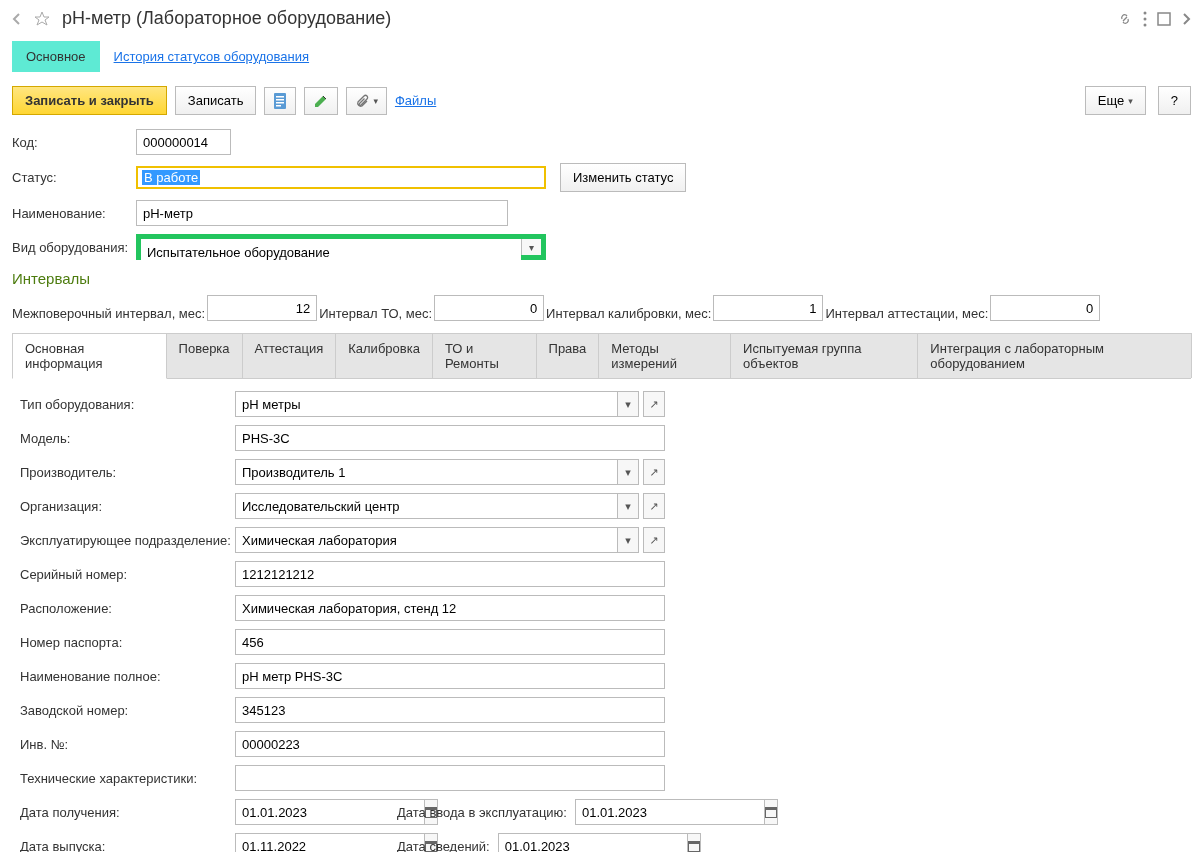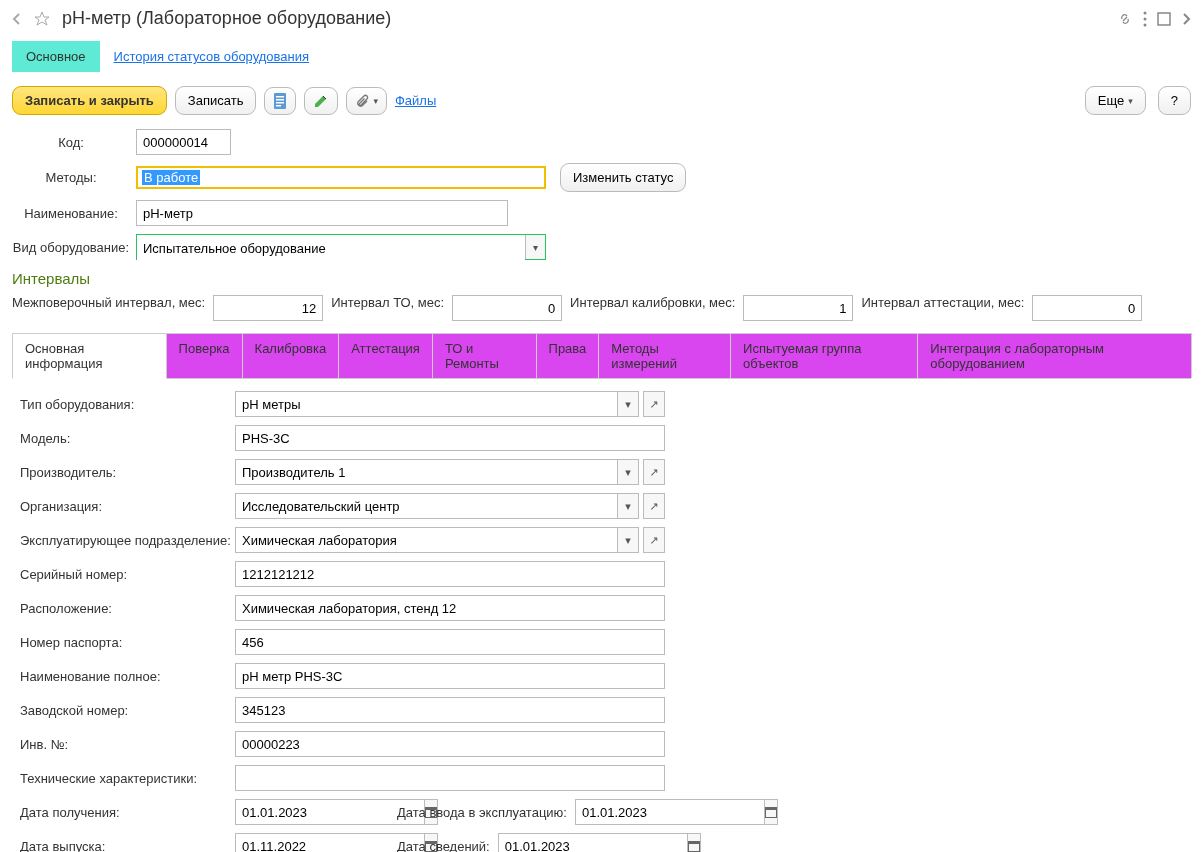--- a/index.html
+++ b/index.html
@@ -60,21 +60,21 @@
   align-items: center;
   gap: 8px;
   margin-bottom: 14px;
 }
 .btn {
   border: 1px solid #bbb;
   background: linear-gradient(#fff, #f0f0f0);
   padding: 6px 12px;
   font-size: 13px;
   cursor: pointer;
-  border-radius: 9px;
+  border-radius: 0;
   display: inline-flex;
   align-items: center;
   gap: 4px;
 }
 .btn-primary {
   background: linear-gradient(#ffe680, #ffd633);
   border-color: #d4a800;
   font-weight: bold;
   color: #333;
 }
@@ -95,21 +95,20 @@
 .form-row {
   display: flex;
   align-items: center;
   margin-bottom: 8px;
   gap: 6px;
 }
 .form-label {
   width: 118px;
   font-size: 13px;
   color: #333;
-  text-align: center;
 }
 input[type="text"], select {
   border: 1px solid #bbb;
   padding: 4px 6px;
   font-size: 13px;
   background: #fff;
   height: 26px;
 }
 .input-code { width: 95px; }
 .input-status {
@@ -118,21 +117,21 @@
   background: #fff;
 }
 .status-sel {
   background: #3399ff;
   color: #fff;
   padding: 0 2px;
 }
 .input-name { width: 372px; }
 .select-wrap {
   display: flex;
-  border: 1px solid #22c55e;
+  border: 5px solid #22c55e;
   height: 26px;
 }
 .select-wrap input {
   border: none;
   flex: 1;
 }
 .select-btn {
   width: 20px;
   border-left: 1px solid #bbb;
   display: flex;
@@ -143,39 +142,39 @@
   font-size: 10px;
   color: #555;
 }
 .section-title {
   color: #4d7c0f;
   font-size: 15px;
   margin: 10px 0 8px 0;
 }
 .intervals-row {
   display: flex;
-  align-items: flex-start;
-  gap: 8px;
+  align-items: flex-end;
+  gap: 2px;
   margin-bottom: 12px;
 }
 .intervals-row label { font-size: 13px; }
 .intervals-row input {
   width: 110px;
   text-align: right;
 }
 .sub-tabs {
   display: flex;
   border-bottom: 1px solid #ccc;
   margin-bottom: 12px;
 }
 .sub-tab {
   padding: 7px 12px;
   border: 1px solid #ccc;
   border-bottom: none;
-  background: #d946ef;
+  background: #e5e5e5;
   cursor: pointer;
   font-size: 13px;
   margin-right: -1px;
   position: relative;
 }
 .sub-tab.active {
   background: #fff;
   border-bottom: 1px solid #fff;
   margin-bottom: -1px;
 }
@@ -323,34 +322,34 @@
     <button class="btn">?</button>
   </div>
 </div>
 
 <div class="form-row">
   <label class="form-label">Код:</label>
   <input type="text" class="input-code" value="000000014" style="">
 </div>
 
 <div class="form-row">
-  <label class="form-label">Методы:</label>
+  <label class="form-label">Статус:</label>
   <div class="input-status" style="display:flex;align-items:center;padding:2px 4px;">
     <span class="status-sel">В работе</span>
   </div>
   <button class="btn" style="margin-left:8px;">Изменить статус</button>
 </div>
 
 <div class="form-row">
   <label class="form-label">Наименование:</label>
   <input type="text" class="input-name" value="pH-метр" style="">
 </div>
 
 <div class="form-row">
-  <label class="form-label">Вид оборудование:</label>
+  <label class="form-label">Вид оборудования:</label>
   <div class="select-wrap" style="width:410px;">
     <input type="text" value="Испытательное оборудование" style="">
     <div class="select-btn">▾</div>
   </div>
 </div>
 
 <div class="section-title">Интервалы</div>
 <div class="intervals-row">
   <label>Межповерочный интервал, мес:</label>
   <input type="text" value="12" style="">
@@ -358,22 +357,22 @@
   <input type="text" value="0" style="">
   <label>Интервал калибровки, мес:</label>
   <input type="text" value="1" style="">
   <label>Интервал аттестации, мес:</label>
   <input type="text" value="0" style="">
 </div>
 
 <div class="sub-tabs">
   <div class="sub-tab active">Основная информация</div>
   <div class="sub-tab">Поверка</div>
+  <div class="sub-tab">Аттестация</div>
   <div class="sub-tab">Калибровка</div>
-  <div class="sub-tab">Аттестация</div>
   <div class="sub-tab">ТО и Ремонты</div>
   <div class="sub-tab">Права</div>
   <div class="sub-tab">Методы измерений</div>
   <div class="sub-tab">Испытуемая группа объектов</div>
   <div class="sub-tab">Интеграция с лабораторным оборудованием</div>
 </div>
 
 <div class="detail-section">
 
   <div class="detail-row">

